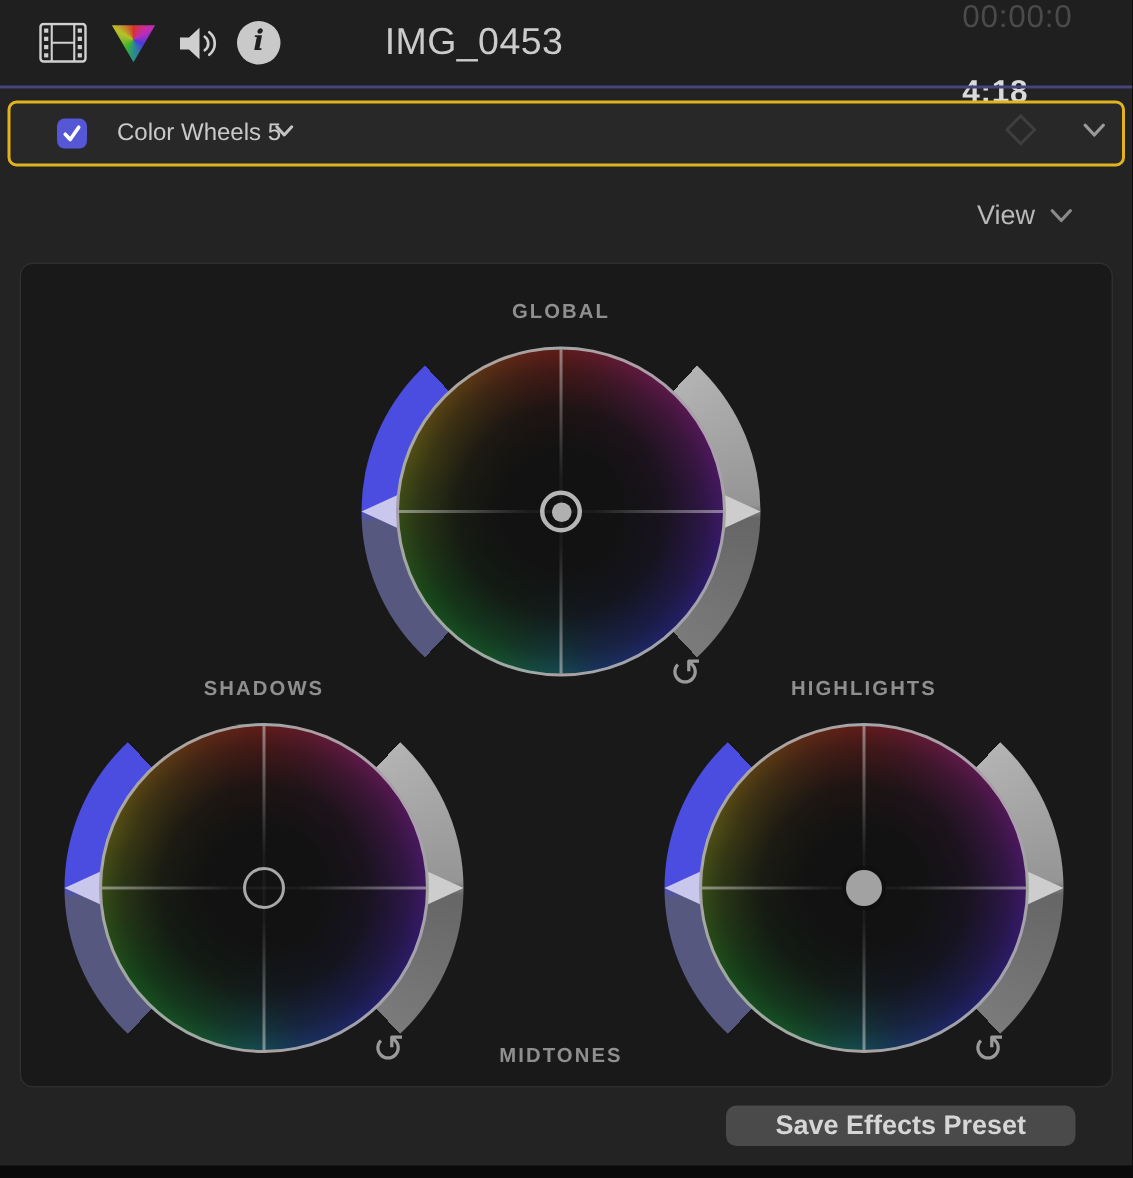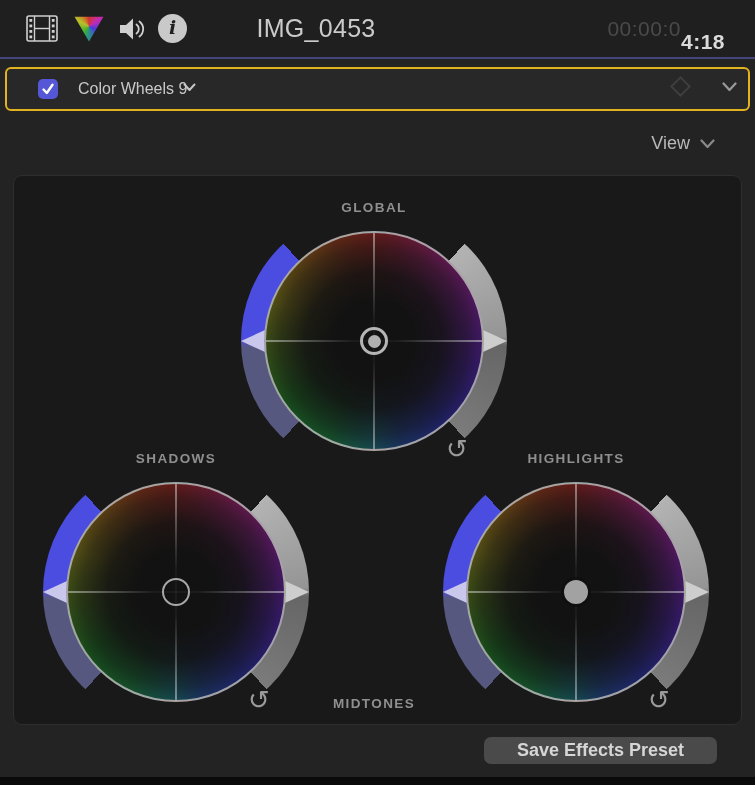--- a/index.html
+++ b/index.html
@@ -21,22 +21,22 @@
   .icon-tri{left:74px;top:16px;width:30px;height:26px;
     background:conic-gradient(from 0deg at 50% 40%, #d5342c, #c32cb4 55deg, #4a3ae0 115deg, #2a8f8a 180deg, #3db32d 220deg, #b9c02a 300deg, #d5342c 360deg);
     clip-path:polygon(2% 3%, 98% 3%, 50% 98%);}
   .icon-speaker{left:118px;top:16px;}
   .info-circle{position:absolute;left:158px;top:14px;width:29px;height:29px;border-radius:50%;
     background:#c9c9c9;display:flex;align-items:center;justify-content:center;}
   .info-circle i{font-family:"DejaVu Serif",serif;font-style:italic;font-weight:700;
     font-size:19px;color:#1f1f1f;line-height:1;margin-top:-2px;}
   .tb-title{position:absolute;left:0;top:0;width:632px;height:57px;display:flex;
     align-items:center;justify-content:center;color:#cbcbcb;font-size:25px;letter-spacing:.3px;}
-  .tb-timecode{position:absolute;right:30px;top:0;height:57px;display:flex;align-items:center;
-    font-size:21px;letter-spacing:.5px;}
+  .tb-timecode{position:absolute;right:40px;top:0;height:57px;display:flex;align-items:flex-start;
+    font-size:21px;letter-spacing:.5px;flex-direction:column;}
   .tc-dim{color:#4a4a4a;}
   .tc-bright{color:#dadada;font-weight:600;margin-top:26px;}
   .top-sep{position:absolute;left:0;top:57px;width:755px;height:2px;background:var(--separator-indigo);}
 
   
   .effect-row{position:absolute;left:5px;top:67px;width:745px;height:44px;
     background:#282828;border:2px solid var(--accent-yellow);border-radius:6px;}
   .checkbox{position:absolute;left:31px;top:10px;width:20px;height:20px;border-radius:5px;
     background:var(--checkbox-blue);display:flex;align-items:center;justify-content:center;}
   .fx-label{position:absolute;left:71px;top:0;height:40px;display:flex;align-items:center;
@@ -143,21 +143,21 @@
     </div>
   </div>
   <div class="top-sep"></div>
 
   <div class="effect-row">
     <span class="checkbox">
       <svg width="14" height="14" viewBox="0 0 14 14">
         <polyline points="2.5,7.5 5.8,11 11.5,2.8" fill="none" stroke="#ffffff" stroke-width="2.4" stroke-linecap="round" stroke-linejoin="round"></polyline>
       </svg>
     </span>
-    <span class="fx-label">Color Wheels 9</span>
+    <span class="fx-label">Color Wheels 5</span>
     <svg class="fx-chevron" width="13" height="9" viewBox="0 0 13 9">
       <polyline points="1.5,1.5 6.5,7 11.5,1.5" fill="none" stroke="#c4c4c4" stroke-width="2" stroke-linecap="round" stroke-linejoin="round"></polyline>
     </svg>
     <span class="kf-diamond"></span>
     <svg class="row-chevron" width="15" height="10" viewBox="0 0 15 10">
       <polyline points="1.5,1.5 7.5,8 13.5,1.5" fill="none" stroke="#9a9a9a" stroke-width="2.2" stroke-linecap="round" stroke-linejoin="round"></polyline>
     </svg>
   </div>
 
   <div class="view-menu">

